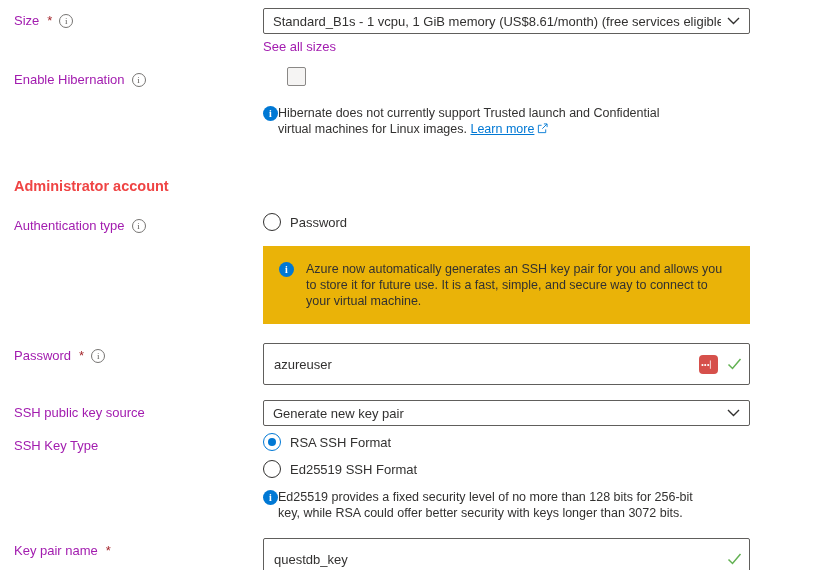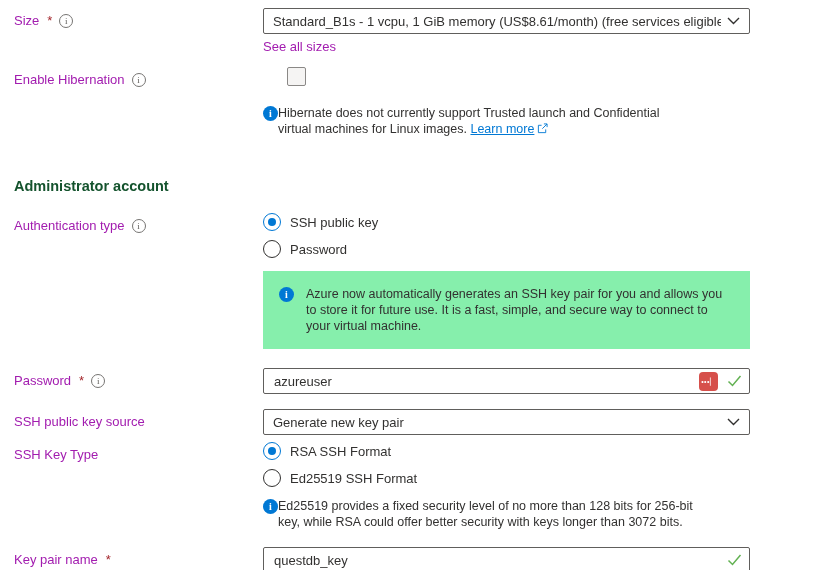--- a/index.html
+++ b/index.html
@@ -4,21 +4,21 @@
 <style>
   * { margin:0; padding:0; box-sizing:border-box; }
   html,body { width:833px; height:570px; background:#ffffff;
     font-family:"Liberation Sans", sans-serif; color:#323130; font-size:13px; overflow:hidden; }
   .page { padding-top:8px; width:833px; }
   .row { display:flex; align-items:flex-start; }
   .lbl-col { width:263px; padding:5px 10px 0 14px; display:flex; align-items:center; gap:7px; flex-shrink:0; }
   .lbl { font-size:13px; color:#a21caf; white-space:nowrap; }
   .req { color:#a4262c; margin-left:1px; }
   .ctl-col { width:487px; flex-shrink:0; }
-  .heading { font-size:14.5px; font-weight:bold; color:#14532d; padding-left:14px; }
+  .heading { font-size:14.5px; font-weight:bold; color:#ef4444; padding-left:14px; }
 
   
   .tipicon { width:14px; height:14px; border:1px solid #767472; border-radius:50%;
     display:inline-flex; align-items:center; justify-content:center; flex-shrink:0;
     font-size:9px; color:#5d5b58; font-family:"Liberation Serif", serif; cursor:default; }
   .tipicon::after { content:"i"; }
 
   
   .noteicon { width:15px; height:15px; background:#0078d4; border-radius:50%;
     display:inline-flex; align-items:center; justify-content:center; flex-shrink:0;
@@ -34,33 +34,33 @@
   .link { color:#a21caf; text-decoration:none; font-size:13px; cursor:pointer; }
   .link-row { margin-top:5px; padding-left:0; }
 
   .checkbox { width:19px; height:19px; border:1px solid #8a8886; background:#f5f4f3; border-radius:2px; cursor:pointer; }
 
   .note { display:flex; }
   .note-text { font-size:12.5px; line-height:16px; color:#323130; }
   .inline-link { color:#0078d4; text-decoration:underline; cursor:pointer; }
   .extlink { display:inline-block; vertical-align:-1px; margin-left:3px; }
 
-  .bluebox { width:487px; background:#86efac; padding:15px 18px 15px 16px; display:flex; gap:12px; }
+  .bluebox { width:487px; background:#eab308; padding:15px 18px 15px 16px; display:flex; gap:12px; }
   .bluebox .note-text { max-width:420px; }
 
   .radio-group .radio-item { display:flex; align-items:center; gap:9px; cursor:pointer; }
   .radio-group .radio-item + .radio-item { margin-top:9px; }
   .radio { width:18px; height:18px; border-radius:50%; border:1px solid #323130; background:#fff;
     position:relative; flex-shrink:0; }
   .radio.sel { border-color:#0078d4; }
   .radio.sel::after { content:""; position:absolute; left:4px; top:4px; width:8px; height:8px;
     border-radius:50%; background:#0078d4; }
   .radio-label { font-size:13px; color:#323130; }
 
-  .textfield { position:relative; width:487px; height:26px; }
+  .textfield { position:relative; width:487px; height:42px; }
   .textfield input { width:100%; height:100%; border:1px solid #605e5c; border-radius:2px;
     padding:0 10px; font-size:13px; color:#323130; font-family:"Liberation Sans", sans-serif; outline:none; }
   .textfield input.pad-r { padding-right:66px; }
   .field-icons { position:absolute; right:8px; top:0; height:100%; display:flex; align-items:center; gap:9px; }
   .pwicon { width:19px; height:19px; background:#d6504b; border-radius:4px;
     display:inline-flex; align-items:center; justify-content:center; cursor:pointer; }
   .pwicon::after { content:"\2022\2022\2022\258F"; color:#fff; font-size:7px; letter-spacing:0.5px; line-height:1; }
   .validcheck { display:flex; }
 
   
@@ -130,24 +130,20 @@
 
   <div class="heading m-head">Administrator account</div>
 
   <div class="row m-auth">
     <div class="lbl-col">
       <span class="lbl">Authentication type</span>
       <span class="tipicon"></span>
     </div>
     <div class="ctl-col radio-group">
       <div class="radio-item">
-        <span class="radio sel"></span>
-        <span class="radio-label">SSH public key</span>
-      </div>
-      <div class="radio-item">
         <span class="radio"></span>
         <span class="radio-label">Password</span>
       </div>
     </div>
   </div>
 
   <div class="row m-blue">
     <div class="lbl-col"></div>
     <div class="ctl-col">
       <div class="bluebox">

